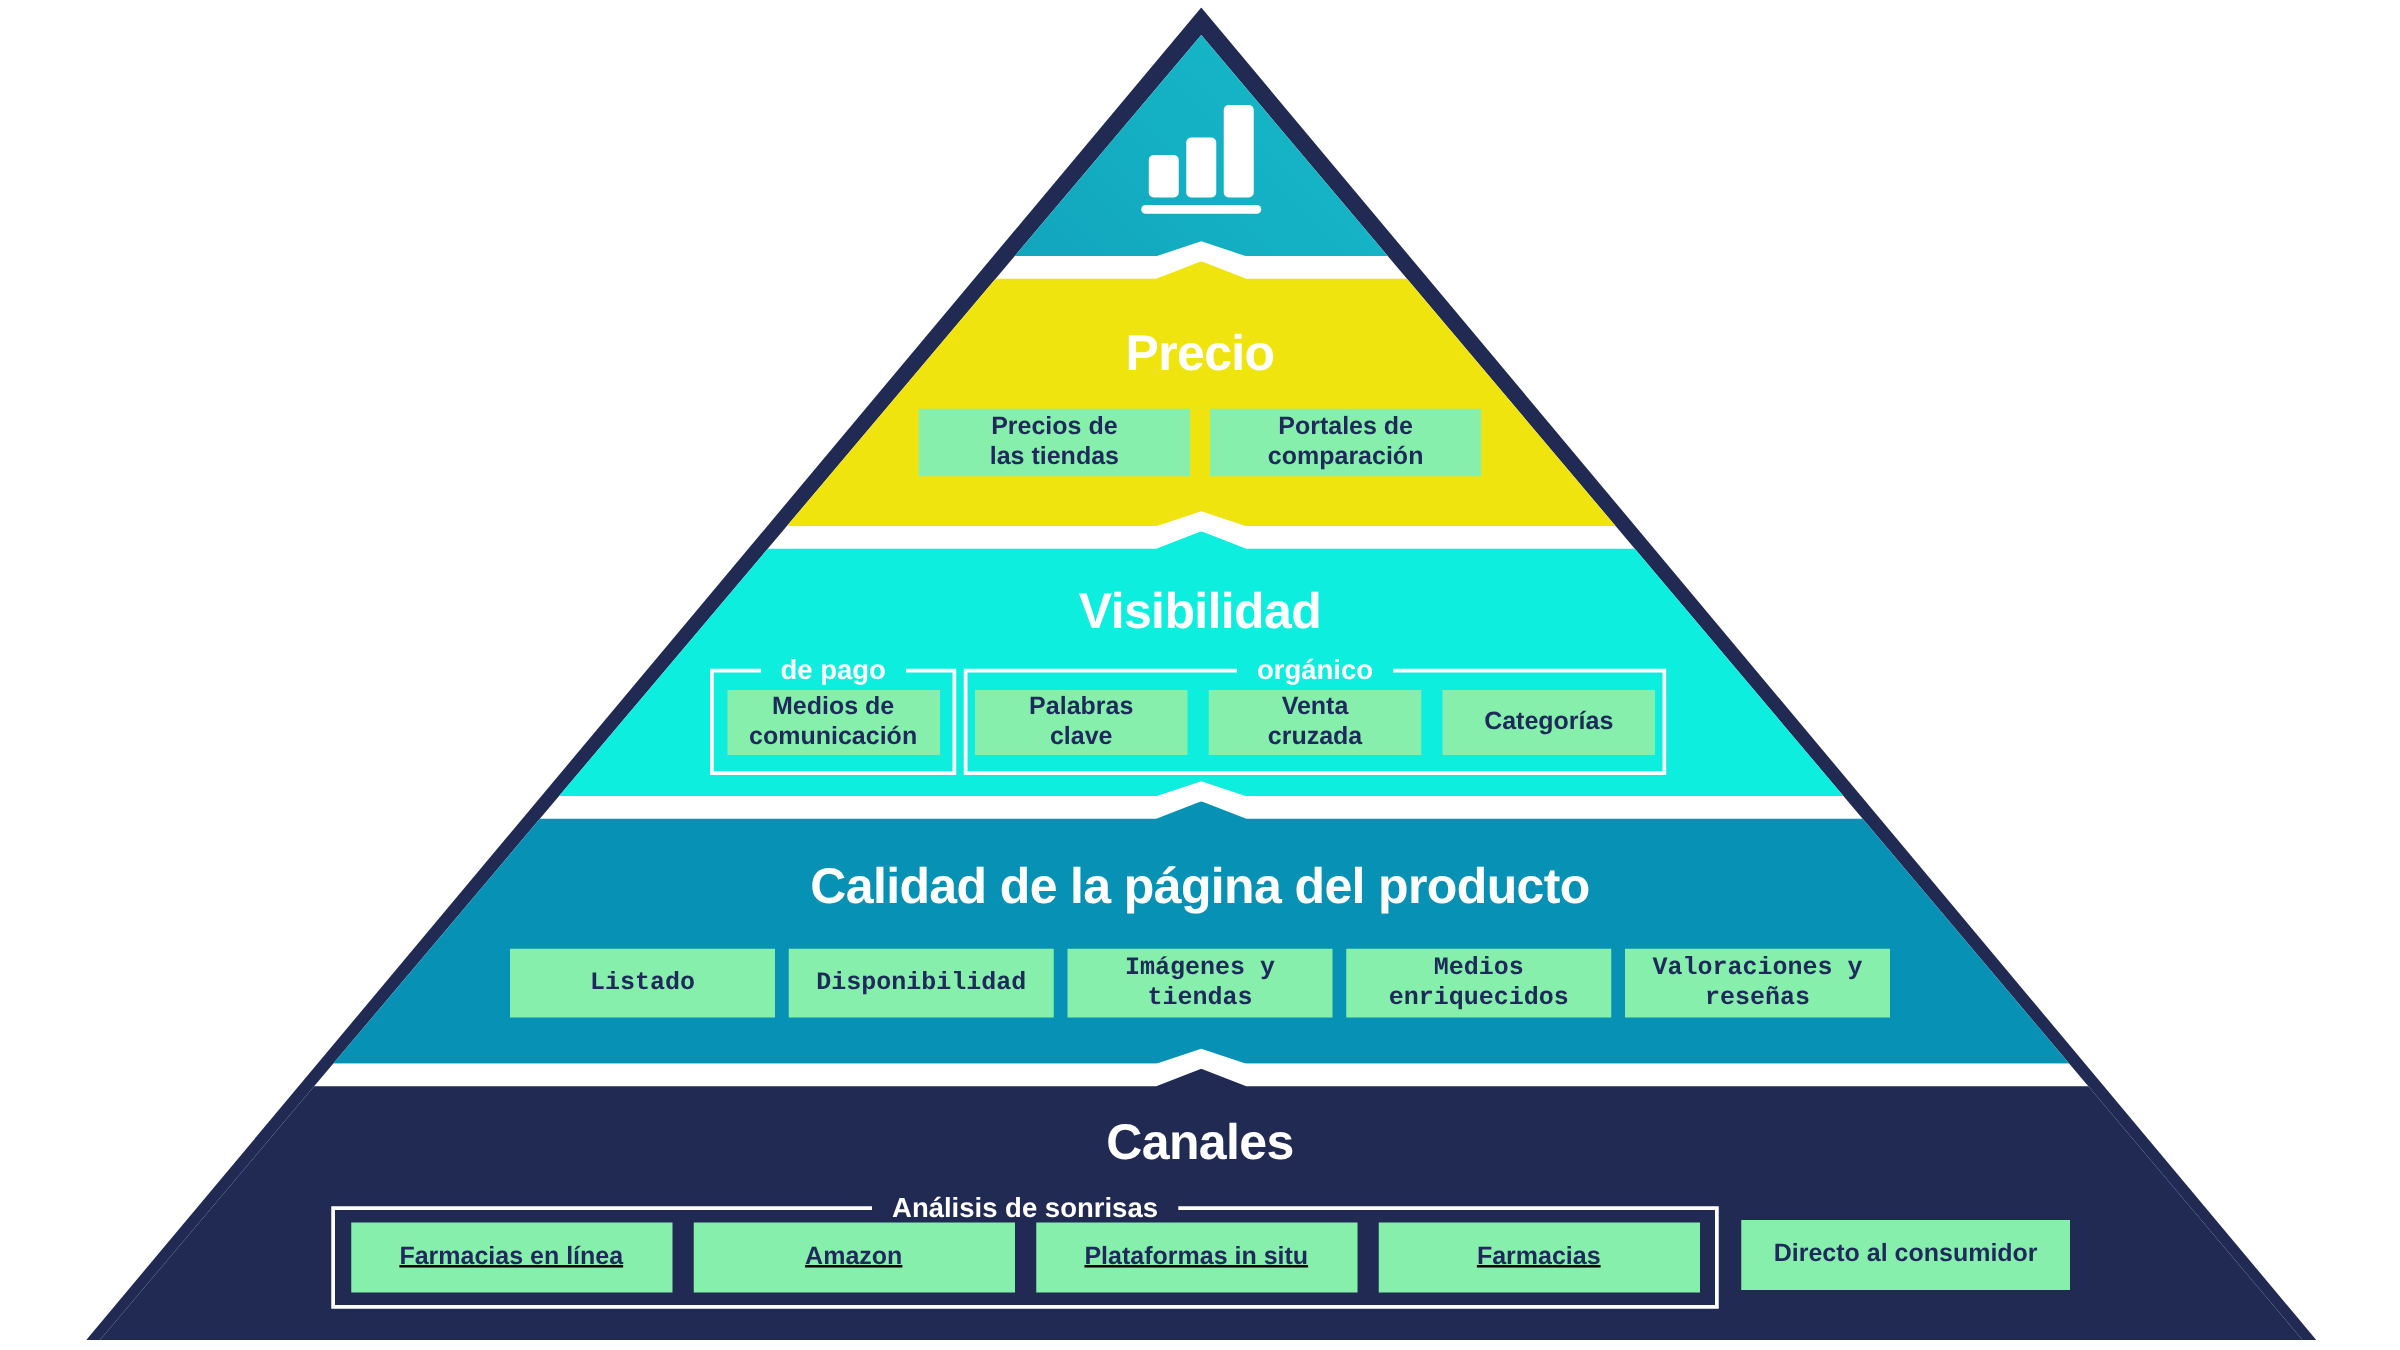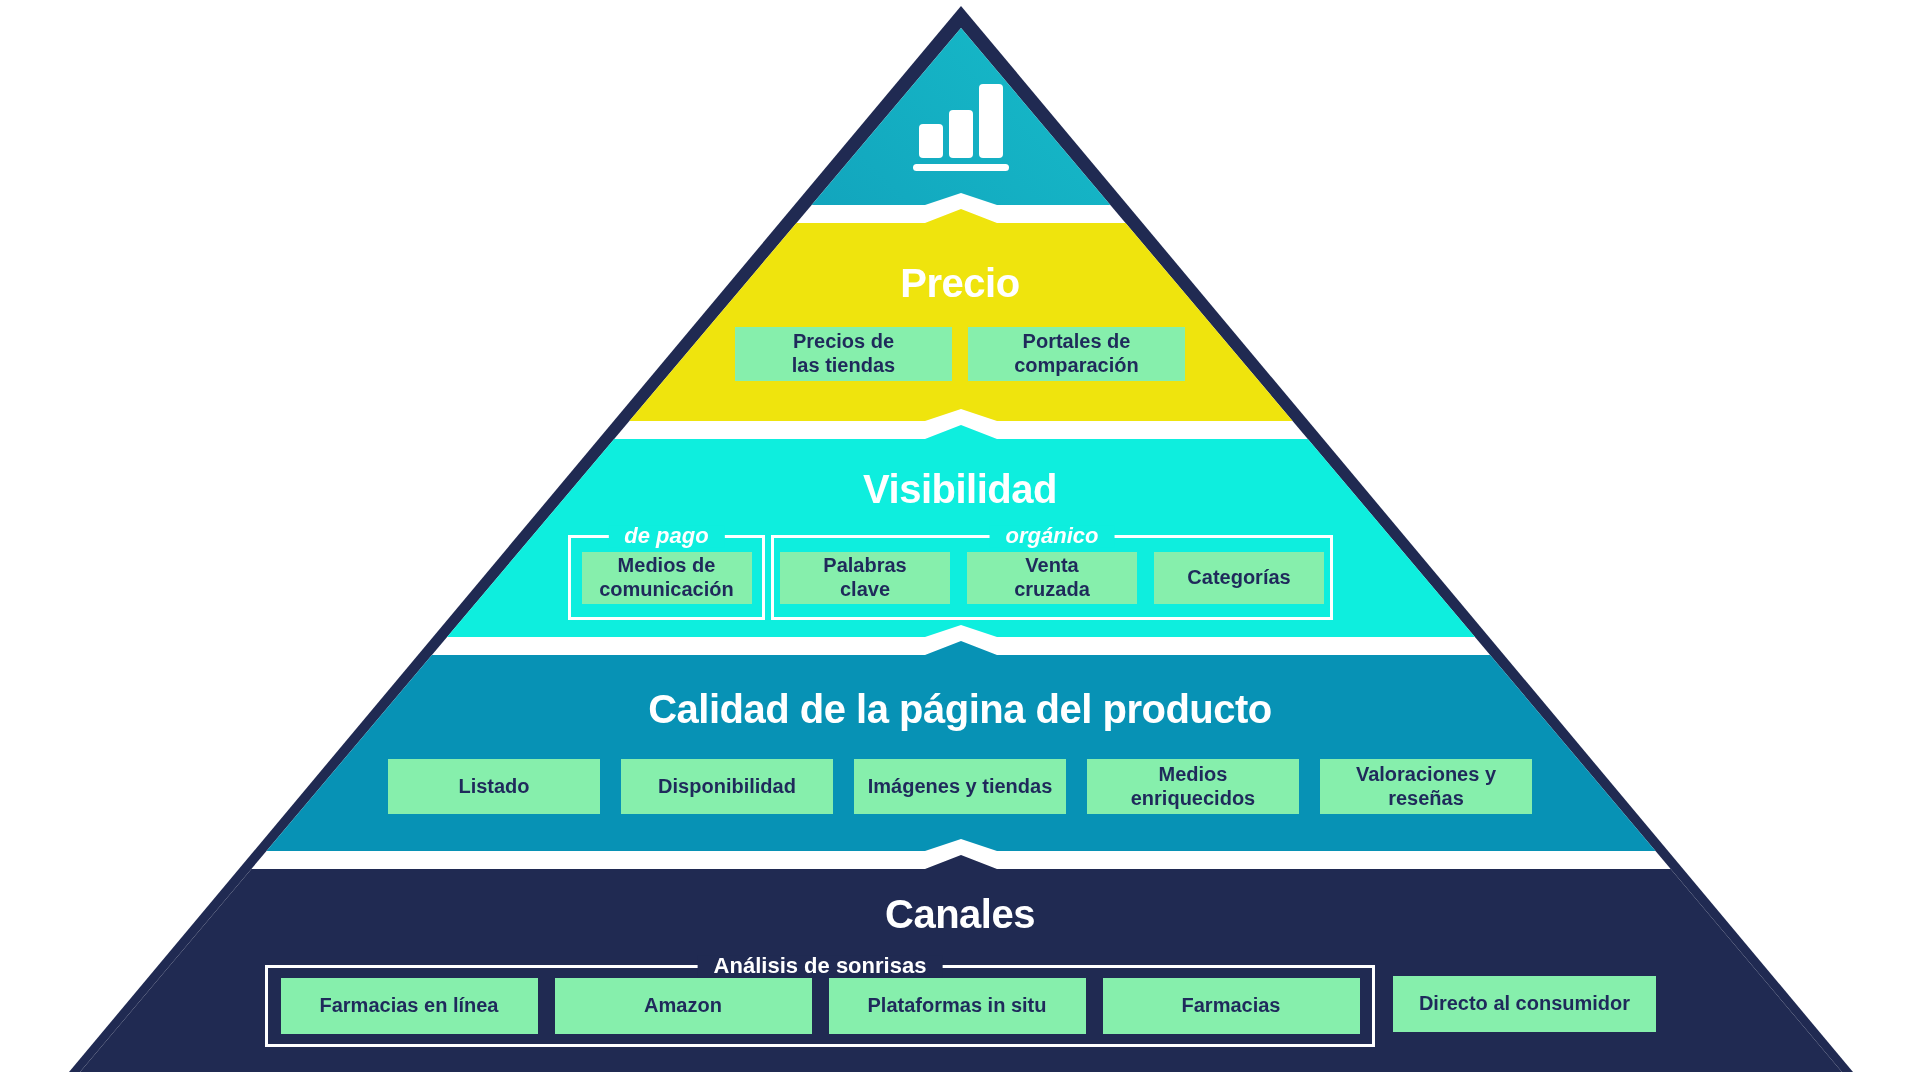--- a/index.html
+++ b/index.html
@@ -60,32 +60,32 @@
   .vis-title{top:44px;}
   .bracket{
     position:absolute;border:3px solid #ffffff;box-sizing:border-box;
     display:flex;align-items:center;justify-content:center;gap:17px;
   }
   .bracket-label{
     position:absolute;top:0;left:50%;transform:translate(-50%,-58%);
     color:#ffffff;font-weight:700;font-size:22px;line-height:1;
     padding:0 16px;white-space:nowrap;
   }
-  .bracket-cyan .bracket-label{background:#0EEEDE;font-style:italic;}
+  .bracket-cyan .bracket-label{background:#0EEEDE;}
   .bracket-navy .bracket-label{background:#202A52;}
   .bracket-depago{left:568px;top:110px;width:197px;height:85px;}
   .bracket-organico{left:771px;top:110px;width:562px;height:85px;}
   .band-visibilidad .box{width:170px;height:52px;}
   
   .cal-title{top:48px;}
-  .cal-row{top:118px;gap:21px;}
+  .cal-row{top:118px;gap:11px;font-family:Liberation Mono, monospace;}
   .cal-row .box{width:212px;height:55px;}
   
   .can-title{top:39px;}
-  .bracket-sonrisas{left:265px;top:110px;width:1110px;height:82px;}
+  .bracket-sonrisas{left:265px;top:110px;width:1110px;height:82px;text-decoration:underline;}
   .bracket-sonrisas .box{width:257px;height:56px;}
   .box-directo{position:absolute;left:1393px;top:121px;width:263px;height:56px;}
   
   .chart-icon{
     position:absolute;left:961px;top:84px;transform:translateX(-50%);
     display:flex;flex-direction:column;align-items:center;
   }
   .chart-bars{display:flex;align-items:flex-end;gap:6px;height:74px;}
   .chart-bars .bar{width:24px;background:#ffffff;border-radius:4px;}
   .bar-1{height:34px;}

